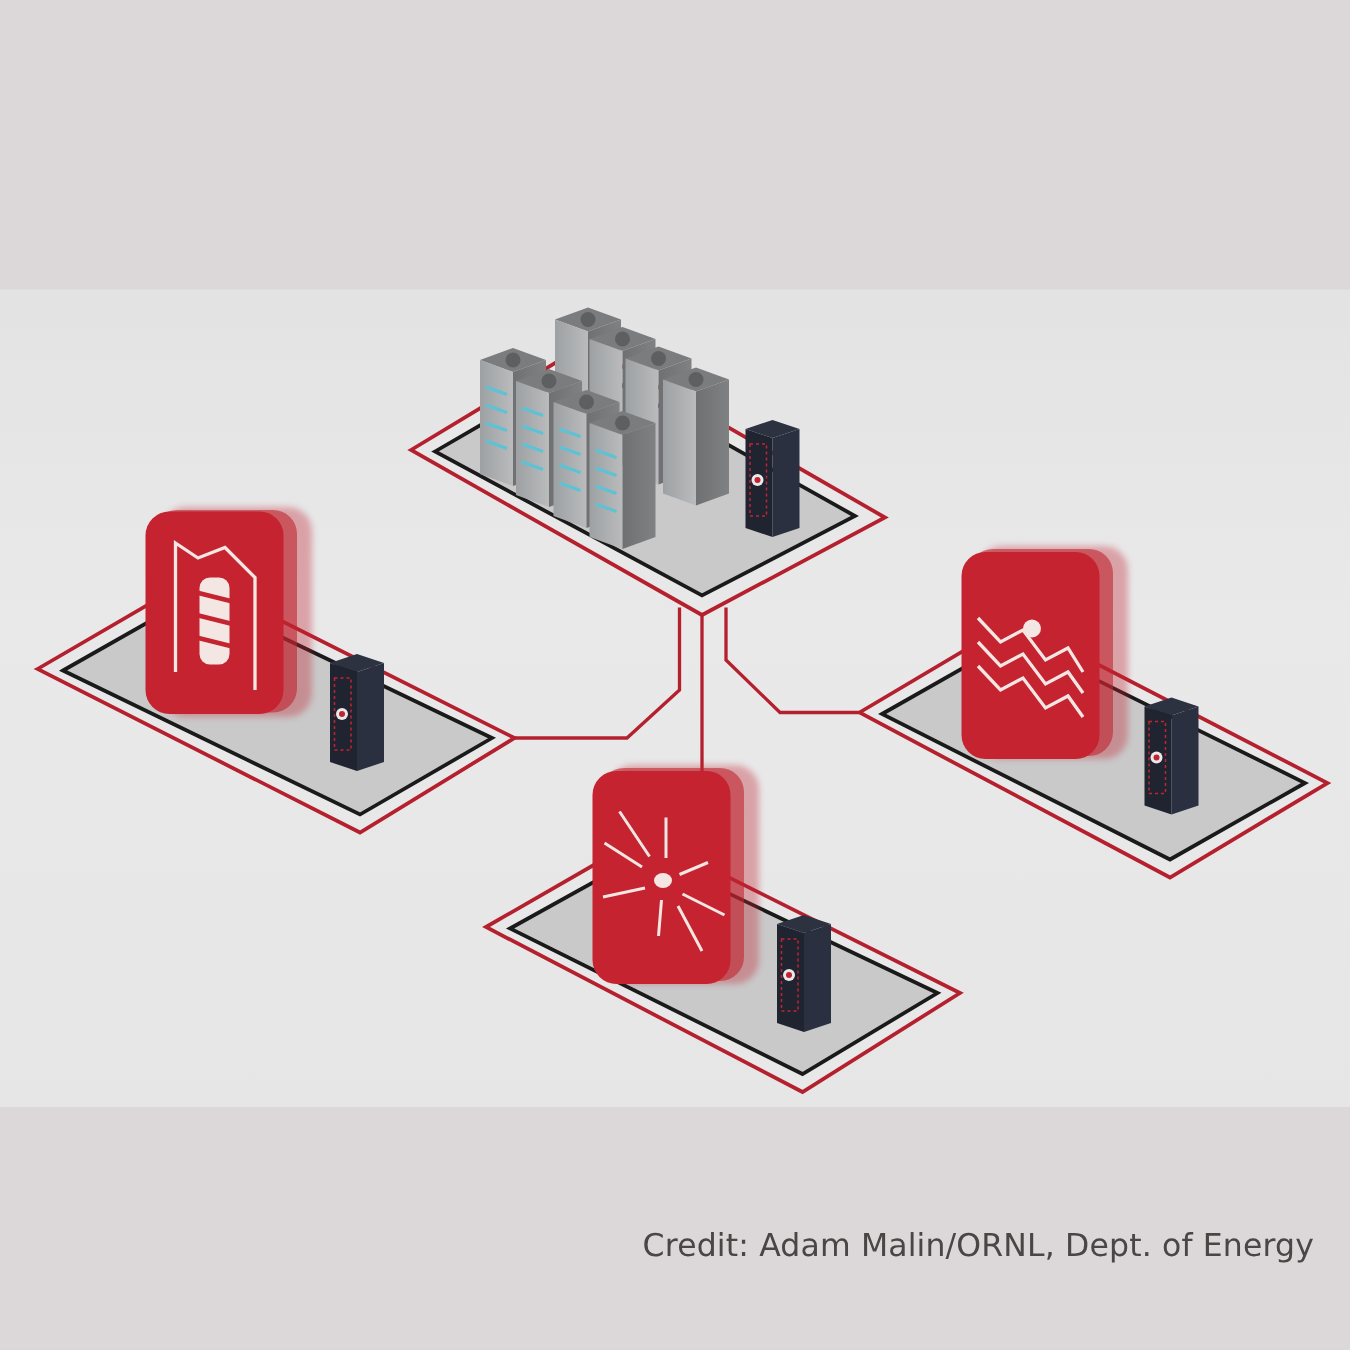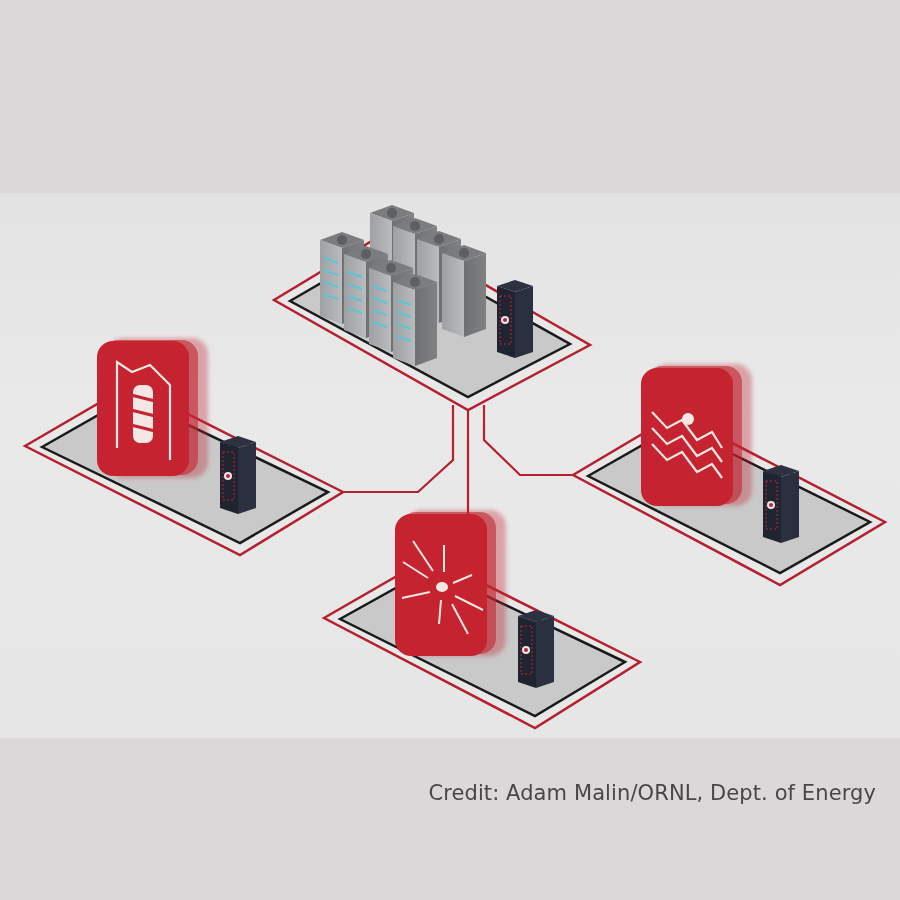--- a/index.html
+++ b/index.html
@@ -1,21 +1,21 @@
 <!DOCTYPE html>
 <html><head>
 <meta charset="utf-8">
 <style>
   html,body{margin:0;padding:0;}
   body{width:900px;height:900px;overflow:hidden;background:#dcd8d9;position:relative;font-family:"DejaVu Sans",sans-serif;}
   .top-band{position:absolute;left:0;top:0;width:900px;height:193px;background:#dcd8d9;}
   .main-band{position:absolute;left:0;top:193px;width:900px;height:545px;background:linear-gradient(180deg,#e4e3e4 0%,#e9e9ea 40%,#e6e6e7 100%);}
   .bottom-band{position:absolute;left:0;top:738px;width:900px;height:162px;background:#dcd8d9;}
   svg.scene{position:absolute;left:0;top:0;}
-  .credit{position:absolute;right:24px;top:781px;font-family:"DejaVu Sans",sans-serif;font-size:21px;color:#4a4646;letter-spacing:0.1px;}
+  .credit{position:absolute;right:24px;top:818px;font-family:"DejaVu Sans",sans-serif;font-size:21px;color:#4a4646;letter-spacing:0.1px;}
 </style>
 </head>
 <body>
 
 <div class="top-band"></div>
 <div class="main-band"></div>
 <div class="bottom-band"></div>
 
 <svg class="scene" width="900" height="900" viewBox="0 0 900 900">
   <defs>

